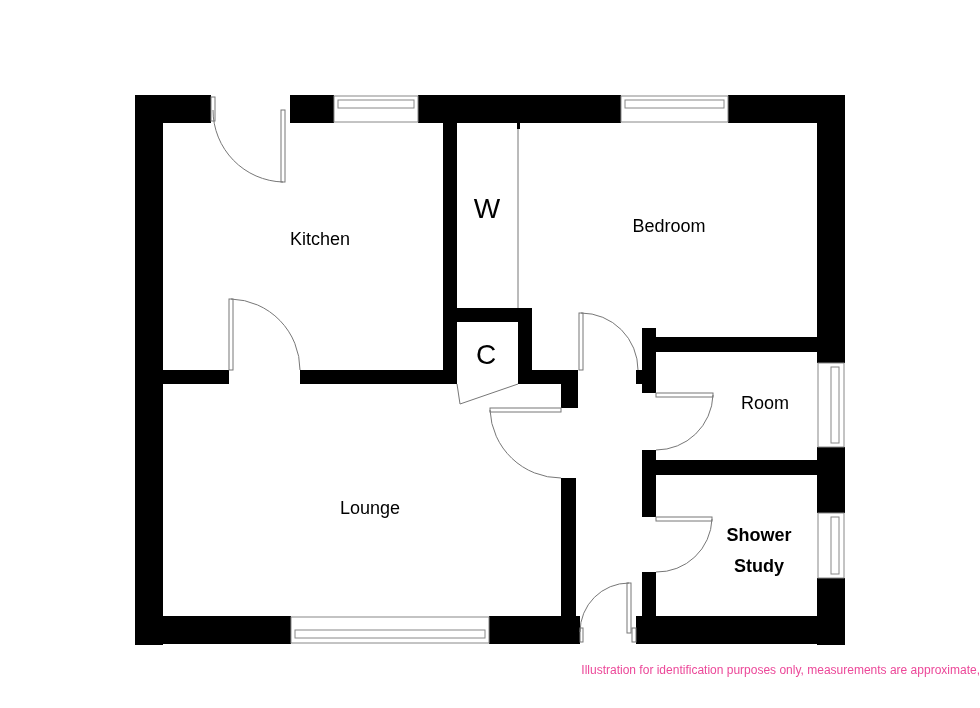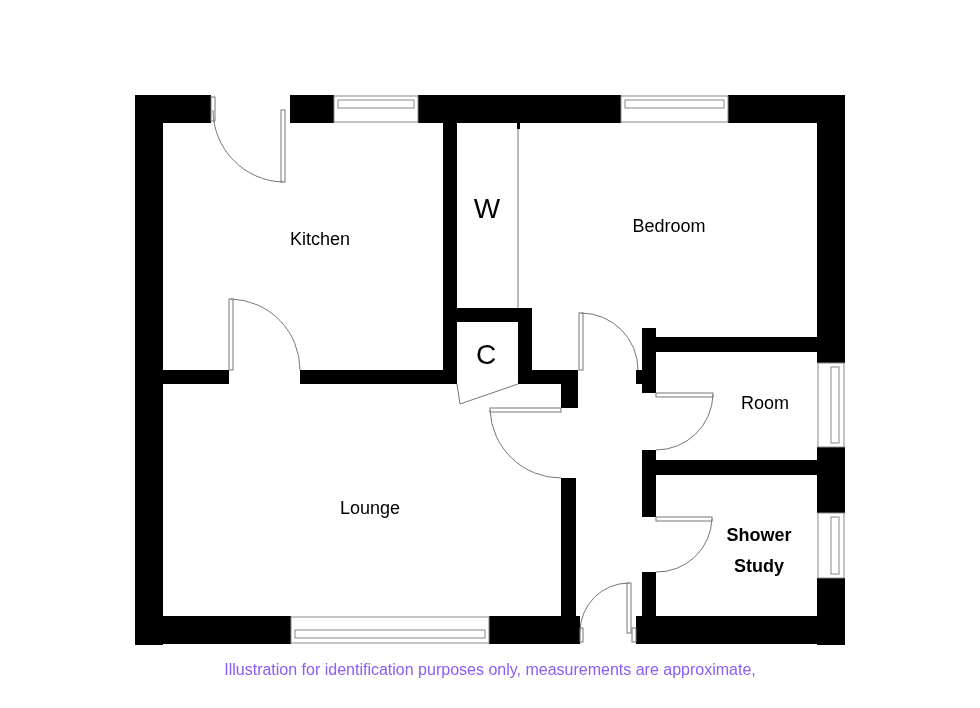--- a/index.html
+++ b/index.html
@@ -1,19 +1,19 @@
 <!DOCTYPE html>
 <html><head>
 <meta charset="utf-8">
 <style>
   html,body{margin:0;padding:0;background:#ffffff;}
   body{width:980px;height:708px;position:relative;overflow:hidden;font-family:"Liberation Sans",sans-serif;}
   svg{position:absolute;left:0;top:0;}
   .room-label{position:absolute;font-family:"Liberation Sans",sans-serif;font-size:18px;color:#000;text-align:center;line-height:31px;white-space:nowrap;transform:translate(-50%,-50%);}
-  .disclaimer{position:absolute;left:0;width:980px;top:662px;text-align:center;font-family:"Liberation Sans",sans-serif;font-size:16px;color:#8b5cf6;line-height:16px;}
+  .disclaimer{position:absolute;left:0;width:980px;top:662px;text-align:right;font-family:"Liberation Sans",sans-serif;font-size:12px;color:#ec4899;line-height:16px;}
   .wall{fill:#000;}
   .line{fill:none;stroke:#777;stroke-width:1;}
   .win{fill:#fff;stroke:#888;stroke-width:1;}
 </style>
 </head>
 <body>
 
 <svg width="980" height="708" viewBox="0 0 980 708">
 
   <g>

